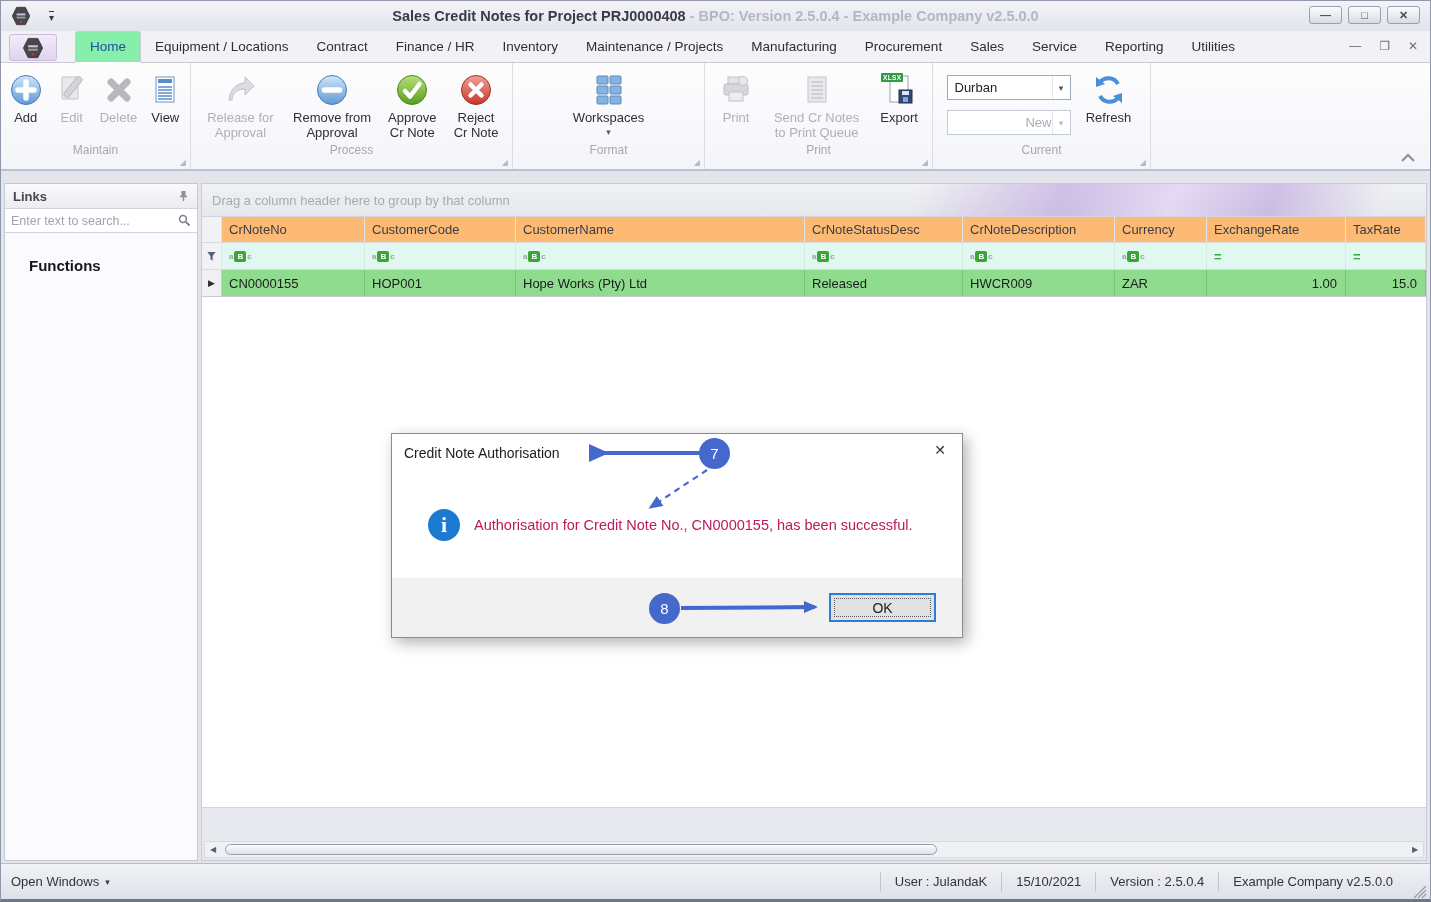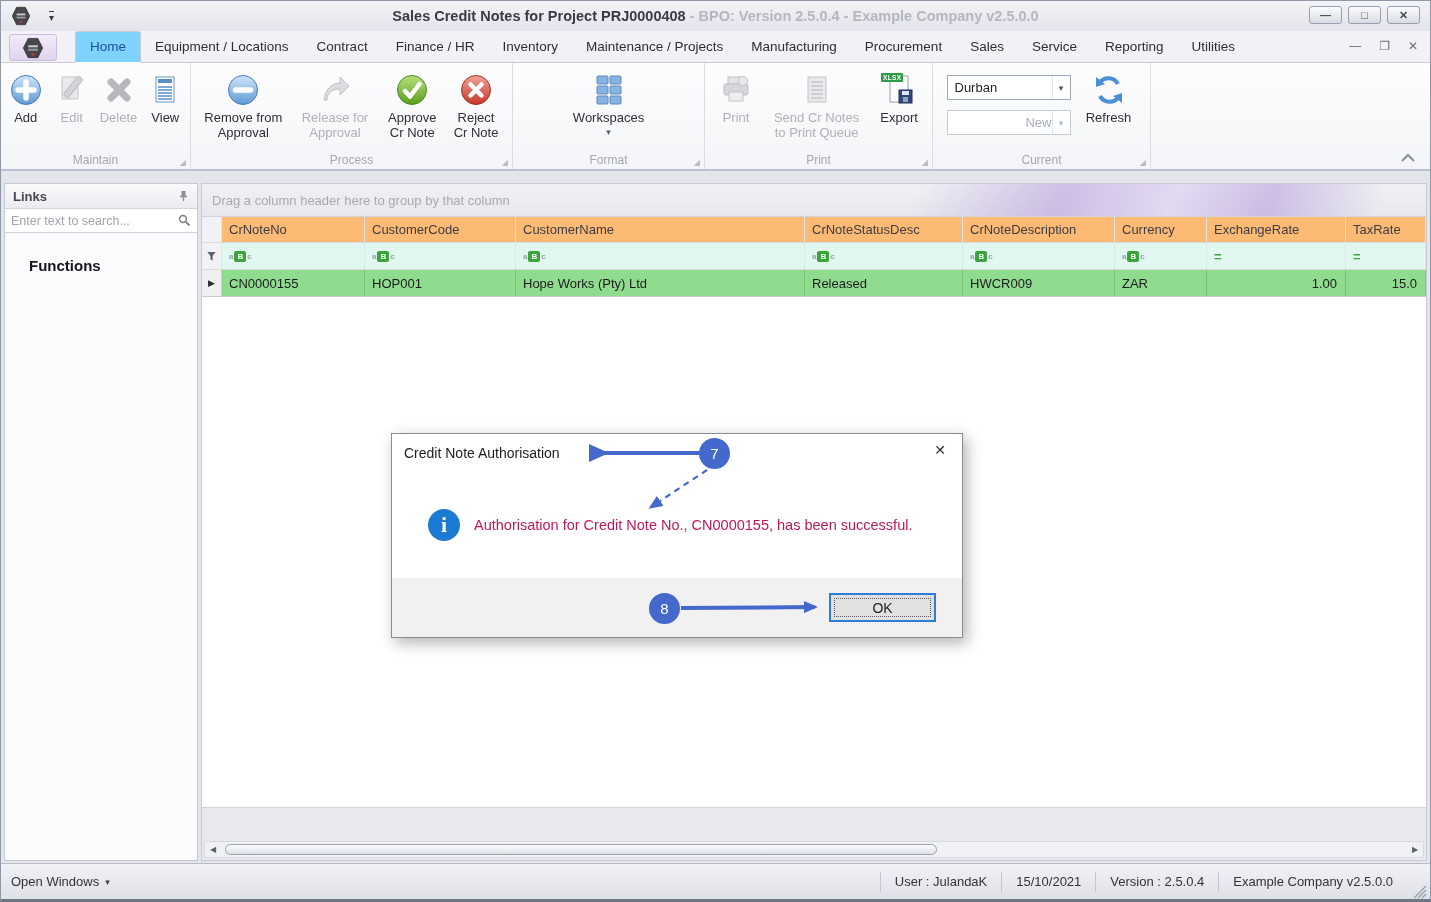--- a/index.html
+++ b/index.html
@@ -19,29 +19,29 @@
     background:linear-gradient(#fcfcfd,#d9dce3); font-size:11px; font-weight:bold; color:#4a4f5c;
     display:flex; align-items:center; justify-content:center; line-height:1; }
 
   
   .tabrow { position:absolute; top:30px; left:0; right:0; height:32px; background:#f1f1f6;
     border-bottom:1px solid #c9cad4; display:flex; align-items:flex-end; padding-left:8px; }
   .appbtn { width:48px; height:27px; margin:0 18px 1px 0; border-radius:3px; border:1px solid #cbbedd;
     background:linear-gradient(#f3ecfa,#e0d3ef); display:flex; align-items:center; justify-content:center; }
   .appbtn svg { width:22px; height:24px; }
   .tab { padding:7px 14px 8px; font-size:13.5px; color:#2e2e38; white-space:nowrap; }
-  .tab.active { background:#7dd3fc; border:1px solid #c9cad4; border-bottom:1px solid #fff; margin-bottom:-1px;
+  .tab.active { background:#86efac; border:1px solid #c9cad4; border-bottom:1px solid #fff; margin-bottom:-1px;
     border-radius:3px 3px 0 0; color:#1f4e9c; }
   .tabrow-right { position:absolute; right:12px; top:8px; display:flex; gap:18px; color:#6a6f7c; font-size:12px; }
 
   
   .ribbon { position:absolute; top:62px; left:0; right:0; height:108px;
     background:linear-gradient(#fdfdfe,#f4f5f8); border-bottom:2px solid #b9c2d2; display:flex; }
   .rgroup { position:relative; border-right:1px solid #dcdde3; padding:4px 6px 20px; display:flex; align-items:flex-start; justify-content:center; gap:2px; }
-  .rgroup-label { position:absolute; bottom:2px; left:0; right:0; text-align:center; font-size:12px; color:#a6a8b2; }
+  .rgroup-label { position:absolute; bottom:12px; left:0; right:0; text-align:center; font-size:12px; color:#a6a8b2; }
   .rgroup-corner { position:absolute; bottom:2px; right:4px; font-size:8px; color:#b8bac2; }
   .rbtn { display:flex; flex-direction:column; align-items:center; gap:3px; padding:5px 4px 2px; border-radius:3px; }
   .rbtn .ric { width:36px; height:36px; display:flex; align-items:center; justify-content:center; position:relative; }
   .rbtn .rlbl { font-size:13px; line-height:1.15; text-align:center; color:#2f2f36; white-space:pre-line; }
   .rbtn.disabled .rlbl { color:#b0b0b6; }
   .rbtn .wcaret { font-size:9px; color:#55606e; margin-top:-2px; }
   .xlsx-badge { position:absolute; top:1px; left:0px; background:#2e9e44; color:#fff; font-size:6.5px; font-weight:bold; padding:1px 2px; border-radius:1px; letter-spacing:.3px; }
   .current-combos { display:flex; flex-direction:column; gap:10px; margin:8px 6px 0 2px; }
   .combo { width:124px; height:25px; background:#fff; border:1px solid #9daabb; display:flex; align-items:center; }
   .combo .cval { flex:1; padding-left:7px; font-size:13px; color:#23232a; }
@@ -220,42 +220,42 @@
             <path d="M10 14 H24 M10 17 H24 M10 20 H24 M10 23 H24 M10 26 H24" stroke="#5b8dc9" stroke-width="1.6"></path>
           </svg>
           </span>
         <span class="rlbl">View</span>
       </div>
       <span class="rgroup-label">Maintain</span>
       <span class="rgroup-corner">◢</span>
     </div>
 
     <div class="rgroup" style="width:322px">
+      <div class="rbtn disabled" style="width:90px">
+        <span class="ric">
+          <svg width="34" height="34" viewBox="0 0 34 34">
+            <path d="M6 27 C7 16, 14 10, 22 10 L22 4 L31 13 L22 22 L22 16 C14 16, 9 20, 9 27 Z" fill="#dddde1" stroke="#c0c0c5"></path>
+          </svg>
+          </span>
+        <span class="rlbl">Release for Approval</span>
+      </div>
       <div class="rbtn" style="width:96px">
         <span class="ric">
           <svg width="34" height="34" viewBox="0 0 34 34">
             <defs>
                 <linearGradient id="gb2" x1="0" y1="0" x2="0" y2="1">
                   <stop offset="0" stop-color="#cfe6fa"></stop>
                   <stop offset="1" stop-color="#5f9ad4"></stop>
                 </linearGradient>
               </defs>
             <circle cx="17" cy="17" r="14.5" fill="url(#gb2)" stroke="#4a7ab5"></circle>
             <path d="M9.5 17 H24.5" stroke="#fff" stroke-width="5.5" stroke-linecap="round"></path>
           </svg>
           </span>
         <span class="rlbl">Remove from Approval</span>
-      </div>
-      <div class="rbtn disabled" style="width:90px">
-        <span class="ric">
-          <svg width="34" height="34" viewBox="0 0 34 34">
-            <path d="M6 27 C7 16, 14 10, 22 10 L22 4 L31 13 L22 22 L22 16 C14 16, 9 20, 9 27 Z" fill="#dddde1" stroke="#c0c0c5"></path>
-          </svg>
-          </span>
-        <span class="rlbl">Release for Approval</span>
       </div>
       <div class="rbtn" style="width:66px">
         <span class="ric">
           <svg width="34" height="34" viewBox="0 0 34 34">
             <defs>
                 <linearGradient id="gg1" x1="0" y1="0" x2="0" y2="1">
                   <stop offset="0" stop-color="#b8e07c"></stop>
                   <stop offset="1" stop-color="#5a9e1f"></stop>
                 </linearGradient>
               </defs>

